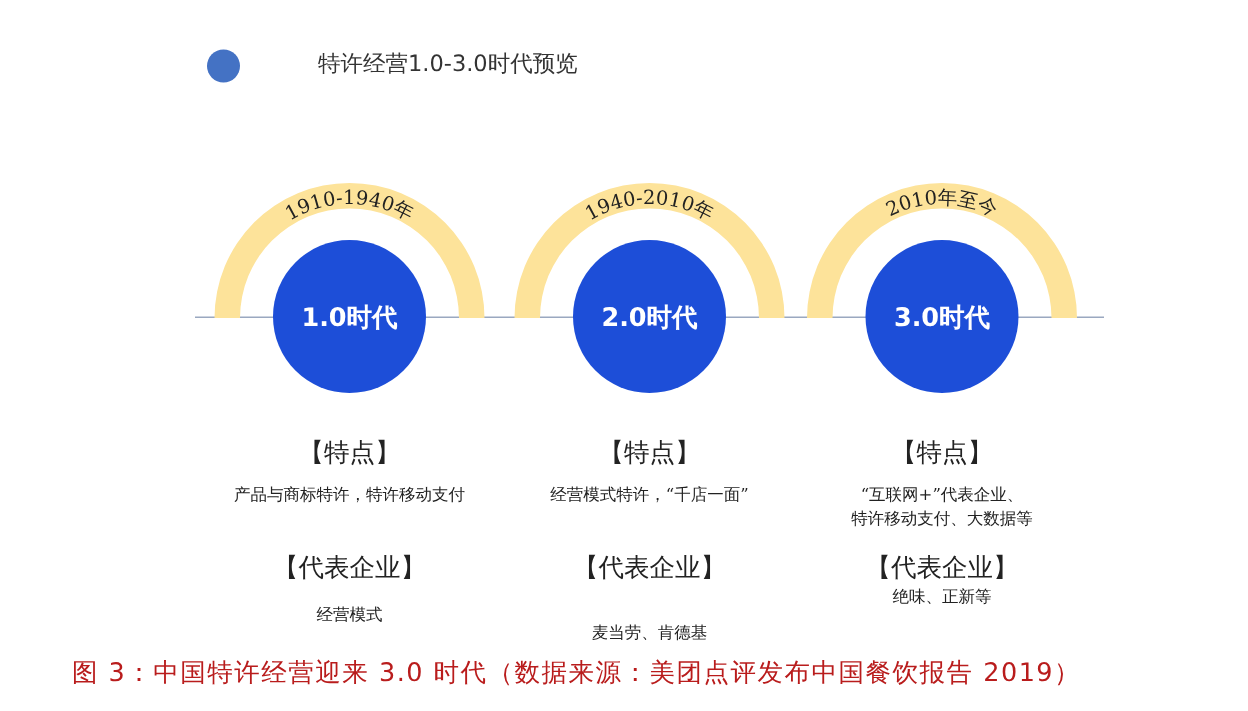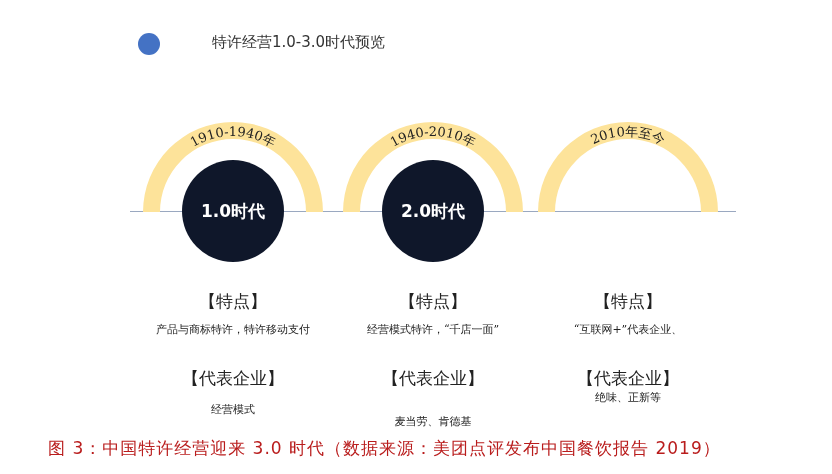--- a/index.html
+++ b/index.html
@@ -5,21 +5,21 @@
   html, body { margin: 0; padding: 0; background: #ffffff; }
   body { width: 832px; height: 474px; position: relative; overflow: hidden;
          font-family: "DejaVu Serif", "Liberation Serif", serif; color: #222; }
   .legend { position: absolute; left: 138px; top: 33px; display: flex; align-items: flex-start; gap: 32px; }
   .legend-dot { width: 22px; height: 22px; border-radius: 50%; background: #4472c4; margin-right: 20px; }
   .legend-text { font-family: "DejaVu Sans", "Liberation Sans", sans-serif; font-size: 15px; color: #333; }
   .timeline-line { position: absolute; left: 130px; top: 211px; width: 606px; height: 1px; background: #9aa8c0; }
   .era { position: absolute; top: 0; width: 200px; height: 474px; }
   .era svg.arc { position: absolute; left: 0; top: 110px; }
   .era-circle { position: absolute; left: 49px; top: 160px; width: 102px; height: 102px; border-radius: 50%;
-                background: #0f172a; display: flex; align-items: center; justify-content: center; }
+                background: #1d4ed8; display: flex; align-items: center; justify-content: center; }
   .era-circle span { color: #ffffff; font-family: "DejaVu Sans", "Liberation Sans", sans-serif; font-weight: bold; font-size: 17px; }
   .era-block { position: absolute; left: -30px; width: 260px; text-align: center; }
   .sec-title { font-size: 17px; color: #222; }
   .sec-text { font-size: 11px; color: #222; line-height: 16px; }
   .caption { position: absolute; left: 48px; top: 437px; font-family: "DejaVu Sans", "Liberation Sans", sans-serif;
              font-size: 17px; color: #b91c1c; letter-spacing: 1px; white-space: nowrap; }
 </style>
 </head>
 <body>
 
@@ -79,23 +79,27 @@
 <div class="era" style="left:528px;">
   <svg class="arc" width="200" height="104" viewBox="0 0 200 104">
     <defs>
         <path id="tp3" d="M 24 102 A 76 76 0 0 1 176 102"></path>
       </defs>
     <path d="M 10 102 A 90 90 0 0 1 190 102 L 173 102 A 73 73 0 0 0 27 102 Z" fill="#fde39a"></path>
     <text font-family="DejaVu Serif, serif" font-size="13" fill="#222">
       <textPath href="#tp3" startOffset="50%" text-anchor="middle">2010年至今</textPath>
     </text>
   </svg>
+  <div class="era-circle">
+      <span>3.0时代</span>
+    </div>
   <div class="era-block" style="top:290px;">
     <div class="sec-title">【特点】</div>
     <div class="sec-text" style="margin-top:9px;">“互联网+”代表企业、</div>
+    <div class="sec-text">特许移动支付、大数据等</div>
   </div>
   <div class="era-block" style="top:367px;">
     <div class="sec-title">【代表企业】</div>
     <div class="sec-text" style="">绝味、正新等</div>
   </div>
 </div>
 
 <div class="caption">图 3：中国特许经营迎来 3.0 时代（数据来源：美团点评发布中国餐饮报告 2019）</div>
 
 </body></html>

